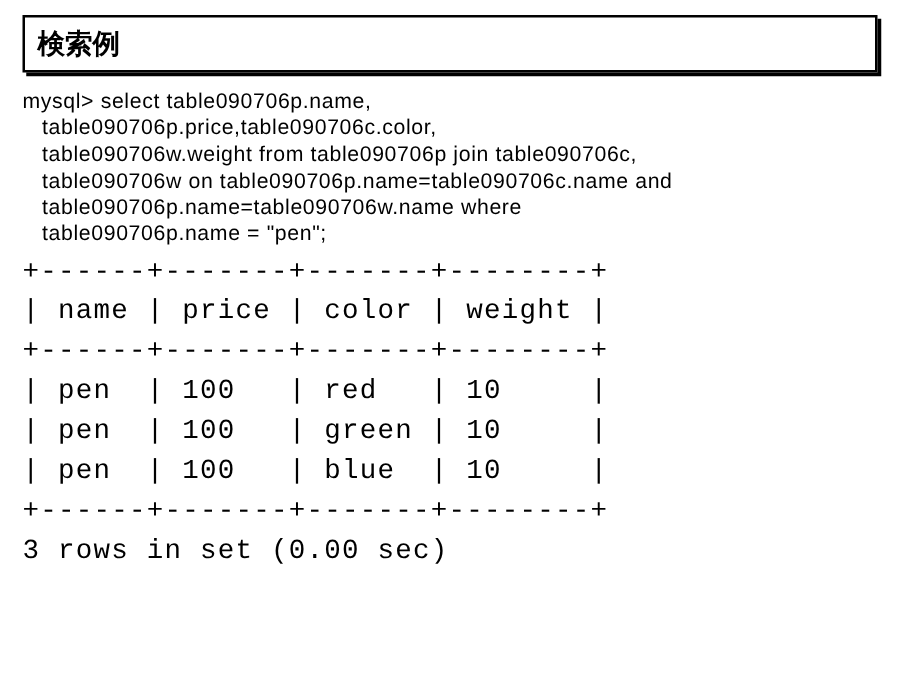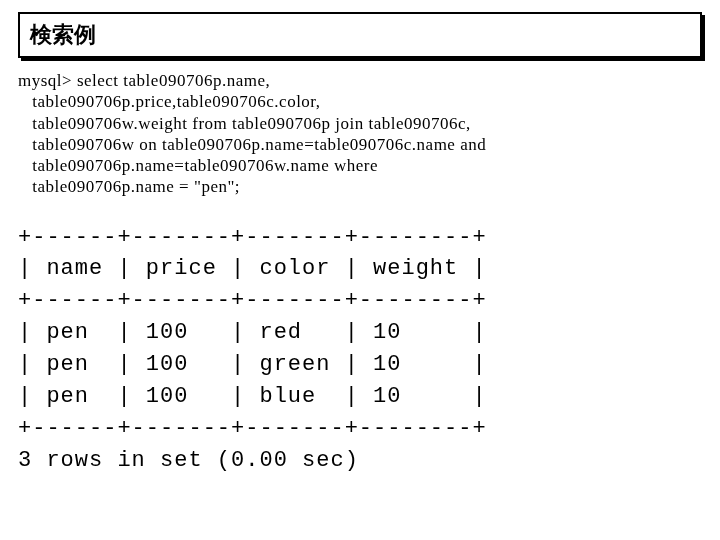--- a/index.html
+++ b/index.html
@@ -17,24 +17,24 @@
     padding: 6px 10px;
     font-family: Liberation Serif, serif;
     font-size: 22px;
     font-weight: bold;
     margin-bottom: 12px;
     box-shadow: 3px 3px 0 #000;
     background: #fff;
   }
   .sql-block {
     white-space: pre-wrap;
-    font-family: Liberation Serif, serif;
+    font-family: Liberation Sans, sans-serif;
     font-size: 17px;
     line-height: 1.25;
-    margin-bottom: 24px;
+    margin-bottom: 4px;
     letter-spacing: 0.5px;
   }
   .result-block {
     white-space: pre;
     font-family: "Courier New", monospace;
     font-size: 22px;
     line-height: 1.45;
     letter-spacing: 1px;
   }
 </style>

